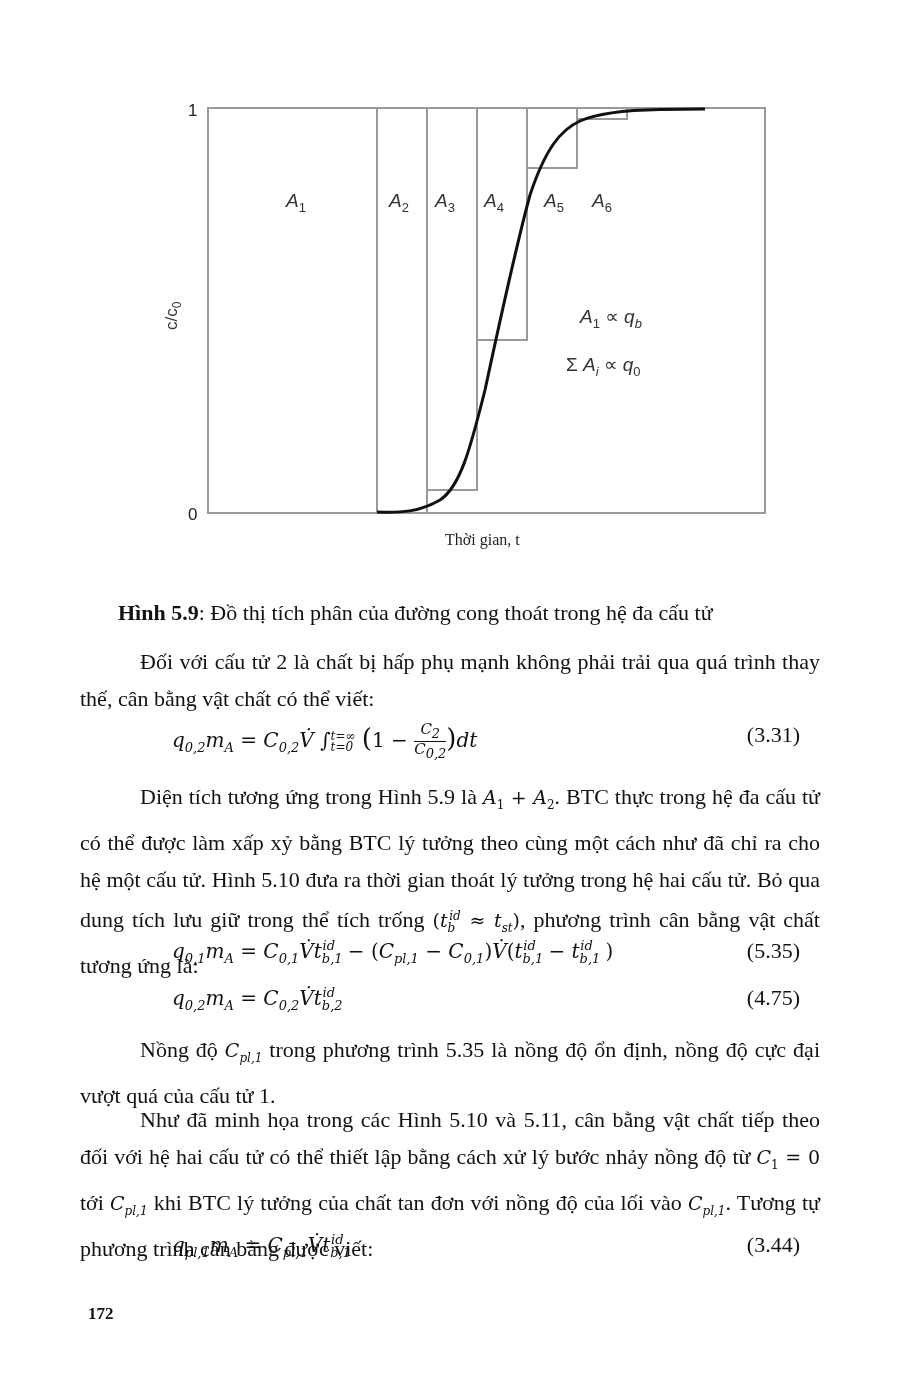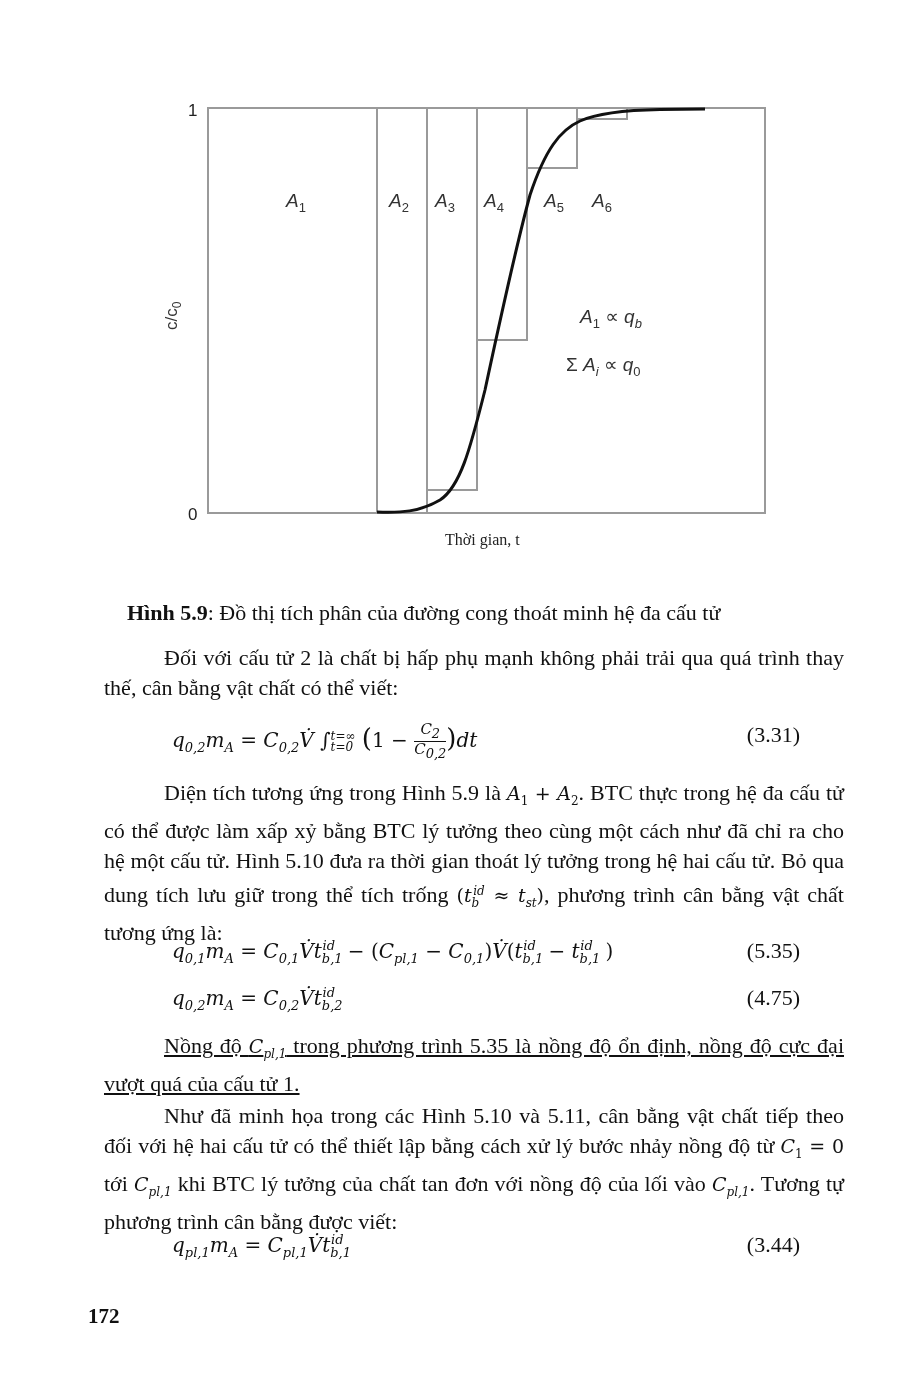--- a/index.html
+++ b/index.html
@@ -2,30 +2,30 @@
 <html><head>
 <meta charset="utf-8">
 <style>
   html, body { margin: 0; padding: 0; background: #ffffff; }
   body { width: 916px; height: 1388px; position: relative; overflow: hidden;
          font-family: "Liberation Serif", serif; color: #111; }
   .figure { position: absolute; left: 0; top: 0; width: 916px; height: 570px; }
   .figure svg { position: absolute; left: 0; top: 0; }
   .svg-sans { font-family: "Liberation Sans", sans-serif; }
   .caption { position: absolute; left: 118px; top: 600px; font-size: 22px; white-space: nowrap; }
-  .caption b { font-weight: bold; margin-left: 9px; }
-  .para { position: absolute; left: 104px; width: 740px; font-size: 22px; line-height: 30px;
+  .caption b { font-weight: bold; }
+  .para { position: absolute; left: 80px; width: 740px; font-size: 22px; line-height: 37px;
           text-align: justify; text-indent: 60px; }
   .eq { position: absolute; left: 148px; width: 652px; font-size: 22px; height: 34px; }
   .eq .lhs { position: absolute; left: 0; top: 0; font-family: "DejaVu Serif", serif; font-style: italic; font-size: 20px; white-space: nowrap; margin-left: 24px; }
   .eq .num { position: absolute; right: 0; top: 0; font-family: "Liberation Serif", serif; font-size: 22px; }
   .eq sub, .eq sup { font-size: 13px; font-style: italic; }
   .m { font-family: "DejaVu Serif", serif; font-style: italic; font-size: 19px; }
   .m sub { font-size: 12px; }
-  .page-num { position: absolute; left: 88px; top: 1304px; font-size: 21px; font-weight: bold; }
+  .page-num { position: absolute; left: 88px; top: 1304px; font-size: 17px; font-weight: bold; }
   .roman { font-style: normal; }
 </style>
 </head>
 <body>
 
 <div class="figure">
   <svg width="916" height="570" viewBox="0 0 916 570">
 
     <rect x="208" y="108" width="557" height="405" fill="none" stroke="#9a9a9a" stroke-width="2"></rect>
 
@@ -57,21 +57,21 @@
     <g class="svg-sans" font-size="19" fill="#333">
       <text x="580" y="323"><tspan font-style="italic">A</tspan><tspan font-size="13" dy="5">1</tspan><tspan dy="-5"> ∝ </tspan><tspan font-style="italic">q</tspan><tspan font-size="13" dy="5" font-style="italic">b</tspan></text>
       <text x="566" y="371"><tspan>Σ </tspan><tspan font-style="italic">A</tspan><tspan font-size="13" dy="5" font-style="italic">i</tspan><tspan dy="-5"> ∝ </tspan><tspan font-style="italic">q</tspan><tspan font-size="13" dy="5">0</tspan></text>
     </g>
 
     <text x="445" y="545" font-size="16" font-family="Liberation Serif, serif" fill="#222">Thời gian, t</text>
   </svg>
 </div>
 
 <div class="caption">
-  <b>Hình 5.9</b><span>: Đồ thị tích phân của đường cong thoát minh hệ đa cấu tử</span>
+  <b>Hình 5.9</b><span>: Đồ thị tích phân của đường cong thoát trong hệ đa cấu tử</span>
 </div>
 
 <div class="para" style="top:643px;">Đối với cấu tử 2 là chất bị hấp phụ mạnh không phải trải qua quá trình thay thế, cân bằng vật chất có thể viết:</div>
 
 <div class="eq" style="top:722px;">
   <span class="lhs">q<sub class="roman">0,2</sub>m<sub>A</sub> <span class="roman">=</span> C<sub class="roman">0,2</sub>V̇ ∫<span style="display:inline-block;vertical-align:middle;line-height:11px;font-size:12px;"><span style="display:block;">t=∞</span><span style="display:block;">t=0</span></span> <span class="roman" style="font-size:26px;">(</span><span class="roman">1 −</span> <span style="display:inline-block;vertical-align:middle;text-align:center;font-size:15px;line-height:15px;"><span style="display:block;border-bottom:1px solid #111;">C<sub class="roman">2</sub></span><span style="display:block;">C<sub class="roman">0,2</sub></span></span><span class="roman" style="font-size:26px;">)</span>dt</span>
   <span class="num">(3.31)</span>
 </div>
 
 <div class="para" style="top:778px;"><span>Diện tích tương ứng trong Hình 5.9 là </span><span class="m">A<sub class="roman">1</sub> <span class="roman">+</span> A<sub class="roman">2</sub></span><span>. BTC thực trong hệ đa cấu tử có thể được làm xấp xỷ bằng BTC lý tưởng theo cùng một cách như đã chỉ ra cho hệ một cấu tử. Hình 5.10 đưa ra thời gian thoát lý tưởng trong hệ hai cấu tử. Bỏ qua dung tích lưu giữ trong thể tích trống </span><span class="m"><span class="roman">(</span>t<sub>b</sub><sup style="font-size:12px;margin-left:-6px;">id</sup> <span class="roman">≈</span> t<sub>st</sub><span class="roman">)</span></span><span>, phương trình cân bằng vật chất tương ứng là:</span></div>
@@ -79,21 +79,21 @@
 <div class="eq" style="top:938px;">
   <span class="lhs">q<sub class="roman">0,1</sub>m<sub>A</sub> <span class="roman">=</span> C<sub class="roman">0,1</sub>V̇t<sub>b,1</sub><sup style="margin-left:-20px;">id</sup>&nbsp;&nbsp;<span class="roman">− (</span>C<sub>pl,1</sub> <span class="roman">−</span> C<sub class="roman">0,1</sub><span class="roman">)</span>V̇<span class="roman">(</span>t<sub>b,1</sub><sup style="margin-left:-20px;">id</sup>&nbsp;&nbsp;<span class="roman">−</span> t<sub>b,1</sub><sup style="margin-left:-20px;">id</sup>&nbsp;&nbsp;<span class="roman">)</span></span>
   <span class="num">(5.35)</span>
 </div>
 
 <div class="eq" style="top:985px;">
   <span class="lhs">q<sub class="roman">0,2</sub>m<sub>A</sub> <span class="roman">=</span> C<sub class="roman">0,2</sub>V̇t<sub>b,2</sub><sup style="margin-left:-20px;">id</sup></span>
   <span class="num">(4.75)</span>
 </div>
 
-<div class="para" style="top:1031px;text-decoration:underline;"><span>Nồng độ </span><span class="m">C<sub>pl,1</sub></span><span> trong phương trình 5.35 là nồng độ ổn định, nồng độ cực đại vượt quá của cấu tử 1.</span></div>
+<div class="para" style="top:1031px;"><span>Nồng độ </span><span class="m">C<sub>pl,1</sub></span><span> trong phương trình 5.35 là nồng độ ổn định, nồng độ cực đại vượt quá của cấu tử 1.</span></div>
 
 <div class="para" style="top:1101px;"><span>Như đã minh họa trong các Hình 5.10 và 5.11, cân bằng vật chất tiếp theo đối với hệ hai cấu tử có thể thiết lập bằng cách xử lý bước nhảy nồng độ từ </span><span class="m">C<sub class="roman">1</sub> <span class="roman">= 0</span></span><span> tới </span><span class="m">C<sub>pl,1</sub></span><span> khi BTC lý tưởng của chất tan đơn với nồng độ của lối vào </span><span class="m">C<sub>pl,1</sub></span><span>. Tương tự phương trình cân bằng được viết:</span></div>
 
 <div class="eq" style="top:1232px;">
   <span class="lhs">q<sub>pl,1</sub>m<sub>A</sub> <span class="roman">=</span> C<sub>pl,1</sub>V̇t<sub>b,1</sub><sup style="margin-left:-20px;">id</sup></span>
   <span class="num">(3.44)</span>
 </div>
 
 <div class="page-num">172</div>
 

